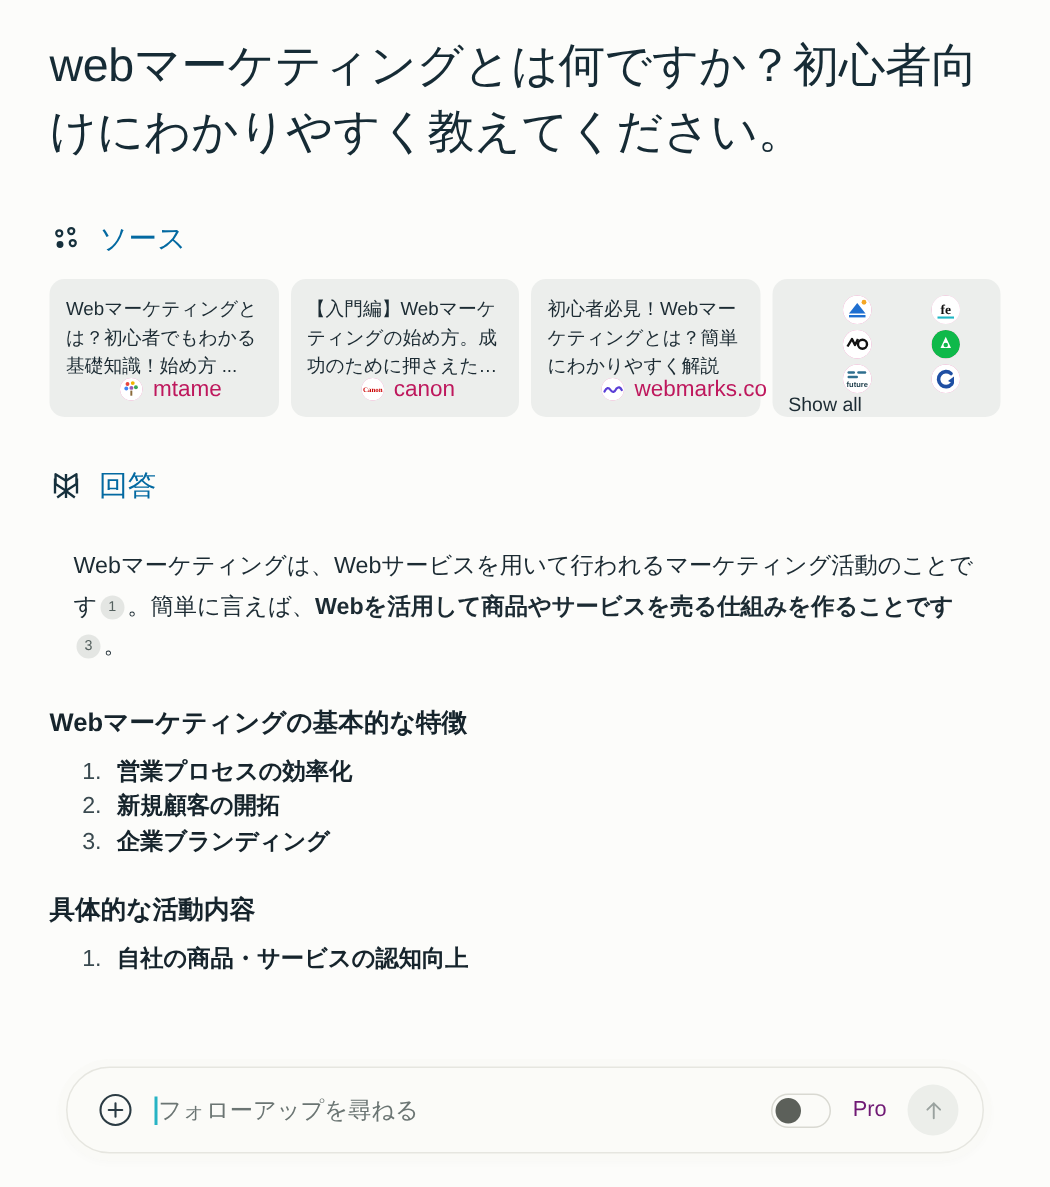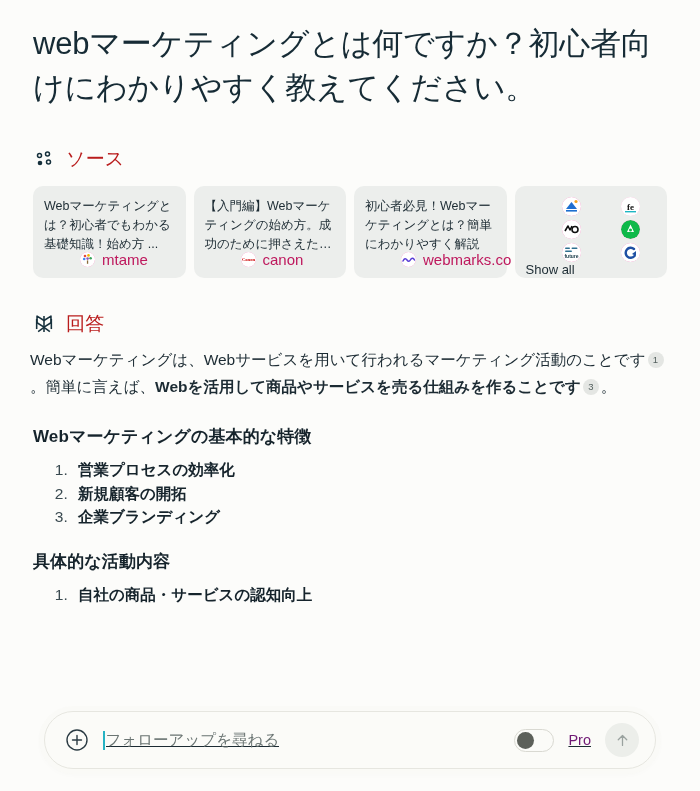--- a/index.html
+++ b/index.html
@@ -40,21 +40,21 @@
     align-items: center;
     gap: 11px;
     padding: 0 33px;
     margin-top: 36px;
   }
   .section-head.answer { margin-top: 33px; }
 
   .section-title {
     font-size: 19px;
     font-weight: 400;
-    color: #b91c1c;
+    color: #0369a1;
     letter-spacing: 0.2px;
   }
 
   .icon-sources { width: 22px; height: 22px; display: block; }
   .icon-answer  { width: 22px; height: 22px; display: block; }
 
   
   .sources-row {
     display: flex;
     gap: 8px;
@@ -110,22 +110,22 @@
     align-content: flex-start;
   }
   .showall-icons .favicon { width: 19px; height: 19px; flex: 0 0 19px; }
   .showall-label {
     font-size: 13px;
     color: #1c2b33;
   }
 
   
   .body-text {
-    padding: 0 30px;
-    margin-top: 10px;
+    padding: 0 49px;
+    margin-top: 28px;
     font-size: 15.5px;
     line-height: 1.72;
     color: #1c2b33;
   }
   .body-text b { font-weight: 700; }
 
   .cite {
     display: inline-block;
     min-width: 16px;
     height: 16px;
@@ -176,21 +176,20 @@
 
   .sub-head.clipped { margin-top: 22px; }
 
   
   .composer-wrap {
     position: absolute;
     left: 0; right: 0;
     bottom: 22px;
     padding: 0 44px;
     z-index: 5;
-    text-decoration: underline;
   }
   .composer {
     height: 58px;
     border-radius: 29px;
     background: #fbfbf8;
     border: 1px solid #e6e6e0;
     box-shadow: 0 0 0 5px rgba(250,250,246,0.92), 0 2px 10px rgba(0,0,0,0.05);
     display: flex;
     align-items: center;
     padding: 0 16px 0 20px;

